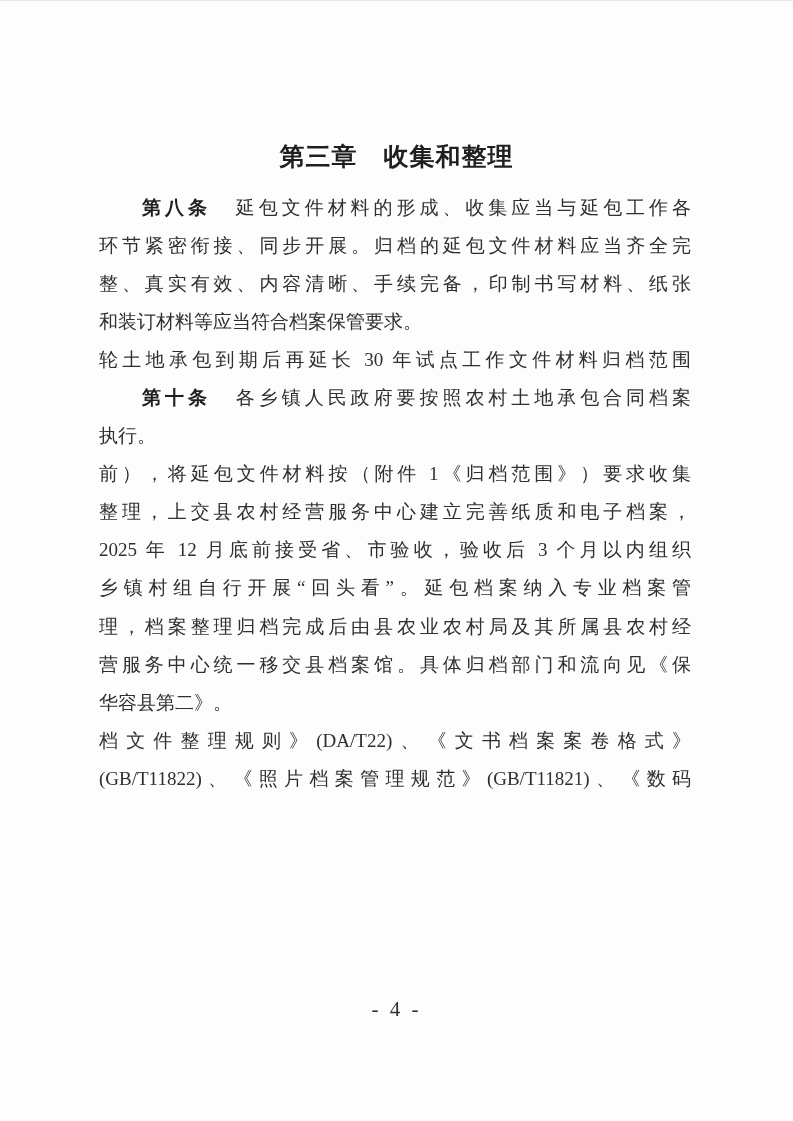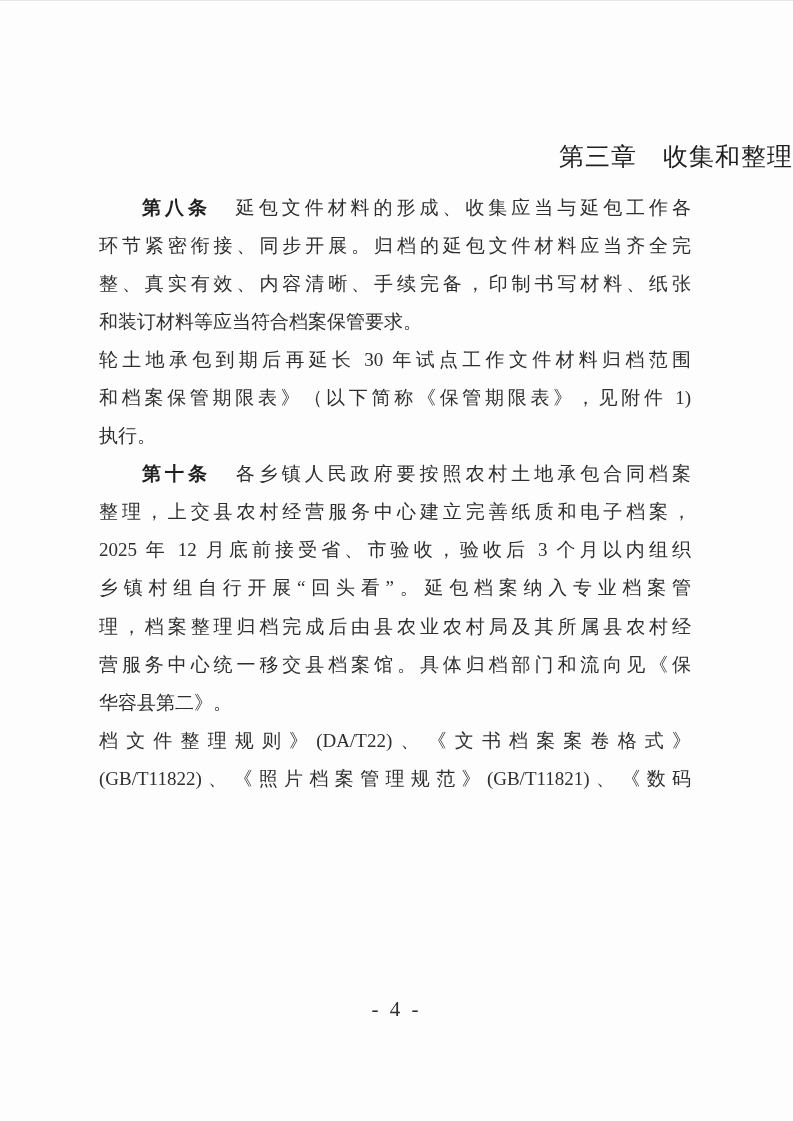--- a/index.html
+++ b/index.html
@@ -16,23 +16,23 @@
     font-family: "Liberation Serif", "DejaVu Serif", serif;
     color: #2f2f2f;
     overflow: hidden;
     box-sizing: border-box;
   }
   .doc-title {
     position: absolute;
     top: 139px;
     left: 0;
     width: 100%;
-    text-align: right;
+    text-align: center;
     font-family: "Liberation Sans", "DejaVu Sans", sans-serif;
-    font-weight: 400;
+    font-weight: 700;
     font-size: 25px;
     letter-spacing: 1px;
     color: #1f1f1f;
   }
   .doc-body {
     position: absolute;
     top: 188px;
     left: 99px;
     width: 592px;
     font-size: 19px;
@@ -77,23 +77,23 @@
 
 <div class="page">
   <div class="doc-title">第三章　收集和整理</div>
 
   <div class="doc-body">
       <div class="doc-line first"><span class="term">第八条</span><span class="gap"></span><span>延包文件材料的形成、收集应当与延包工作各</span></div>
       <div class="doc-line">环节紧密衔接、同步开展。归档的延包文件材料应当齐全完</div>
       <div class="doc-line">整、真实有效、内容清晰、手续完备，印制书写材料、纸张</div>
       <div class="doc-line last">和装订材料等应当符合档案保管要求。</div>
       <div class="doc-line">轮土地承包到期后再延长 30 年试点工作文件材料归档范围</div>
-      <div class="doc-line">和档案保管期限表》（以下简称《保管期限表》，见附件 1)</div>
+      <div class="doc-line first"><span class="term">第十条</span><span class="gap"></span><span>各乡镇人民政府要按照农村土地承包合同档案</span></div>
       <div class="doc-line last">执行。</div>
-      <div class="doc-line first"><span class="term">第十条</span><span class="gap"></span><span>各乡镇人民政府要按照农村土地承包合同档案</span></div>
+      <div class="doc-line">前），将延包文件材料按（附件 1《归档范围》）要求收集</div>
       <div class="doc-line">整理，上交县农村经营服务中心建立完善纸质和电子档案，</div>
       <div class="doc-line">2025 年 12 月底前接受省、市验收，验收后 3 个月以内组织</div>
       <div class="doc-line">乡镇村组自行开展“回头看”。延包档案纳入专业档案管</div>
       <div class="doc-line">理，档案整理归档完成后由县农业农村局及其所属县农村经</div>
       <div class="doc-line">营服务中心统一移交县档案馆。具体归档部门和流向见《保</div>
       <div class="doc-line last">华容县第二》。</div>
       <div class="doc-line">档文件整理规则》(DA/T22)、《文书档案案卷格式》</div>
       <div class="doc-line">(GB/T11822)、《照片档案管理规范》(GB/T11821)、《数码</div>
     </div>
 

